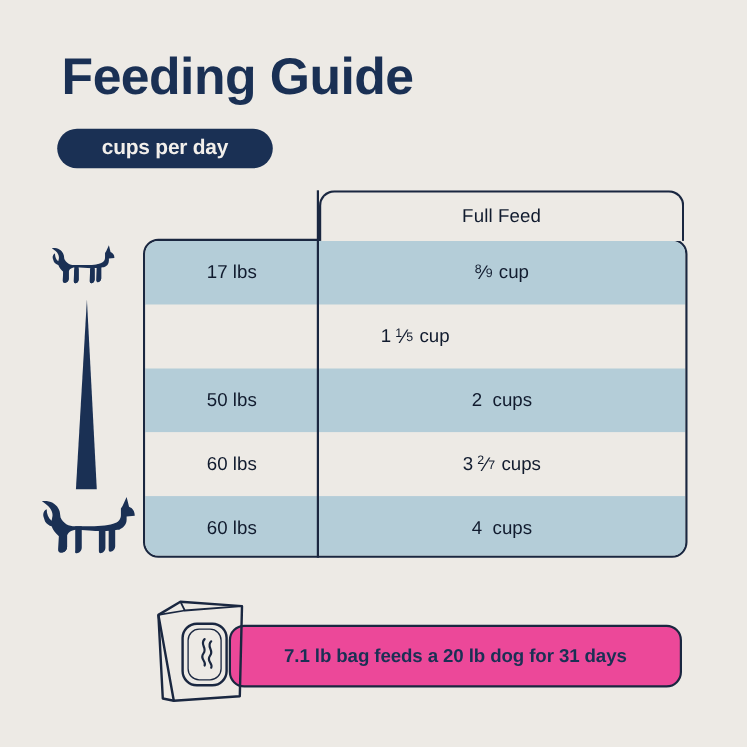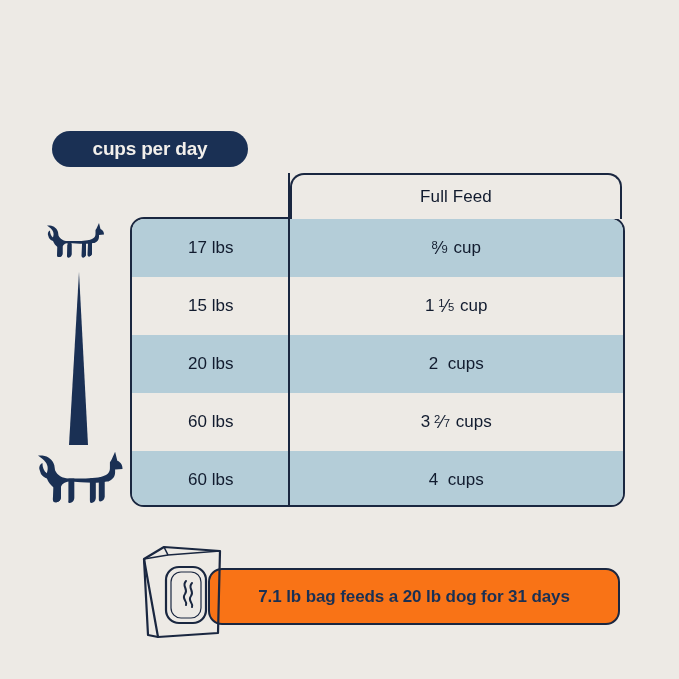--- a/index.html
+++ b/index.html
@@ -39,21 +39,20 @@
     position: absolute;
     left: 52px;
     top: 117px;
     width: 196px;
     height: 36px;
     background: #1a3054;
     border-radius: 18px;
     display: flex;
     align-items: center;
     justify-content: center;
-    margin-top: 14px;
   }
   #subtitle-badge .badge-text {
     color: #f2efeb;
     font-size: 19px;
     font-weight: 700;
     letter-spacing: -0.2px;
     white-space: nowrap;
   }
 
   
@@ -191,21 +190,21 @@
     left: 136px;
     top: 541px;
     z-index: 3;
   }
   #callout-bar {
     position: absolute;
     left: 208px;
     top: 568px;
     width: 412px;
     height: 57px;
-    background: #f97316;
+    background: #ec4899;
     border: 2.5px solid #1a2740;
     border-radius: 14px;
     box-sizing: border-box;
     display: flex;
     align-items: center;
     justify-content: center;
     z-index: 2;
   }
   #callout-bar .callout-text {
     font-size: 17px;
@@ -213,20 +212,21 @@
     color: #1a3054;
     letter-spacing: -0.1px;
     white-space: nowrap;
   }
 </style>
 </head>
 <body>
 
 <div id="infographic">
 
+  <div id="page-title">Feeding Guide</div>
 
   <div id="subtitle-badge">
     <span class="badge-text">cups per day</span>
   </div>
 
   <div class="dog-icon" id="dog-small">
     <svg width="58" height="40" viewBox="0 0 116 80" aria-hidden="true">
       <path fill="#1a3054" d="M99 13 L104 2 L107 14 C112 16 114 20 114 25 L104 26 L104 30
         C104 36 100 40 95 42 L93 42 C84 44 70 44 58 43 L44 42
         C38 42 33 44 31 49 L31 63 C31 67 28 70 25 70 L23 70 C21 70 20 68 20 66 L21 50
@@ -278,34 +278,33 @@
           <span class="frac">
               <sup>8</sup>
               <span class="slash">⁄</span>
               <sub>9</sub>
               <span class="unit">cup</span>
             </span>
         </div>
       </div>
 
       <div class="table-row stripe-cream">
-        <div class="cell-weight">15 lbs</div>
         <div class="cell-amount">
           <span class="frac">
               <span class="whole">1</span>
               <sup>1</sup>
               <span class="slash">⁄</span>
               <sub>5</sub>
               <span class="unit">cup</span>
             </span>
         </div>
       </div>
 
       <div class="table-row stripe-blue">
-        <div class="cell-weight">20 lbs</div>
+        <div class="cell-weight">50 lbs</div>
         <div class="cell-amount">
           <span class="frac">
               <span class="whole">2</span>
               <span class="unit">cups</span>
             </span>
         </div>
       </div>
 
       <div class="table-row stripe-cream">
         <div class="cell-weight">60 lbs</div>

